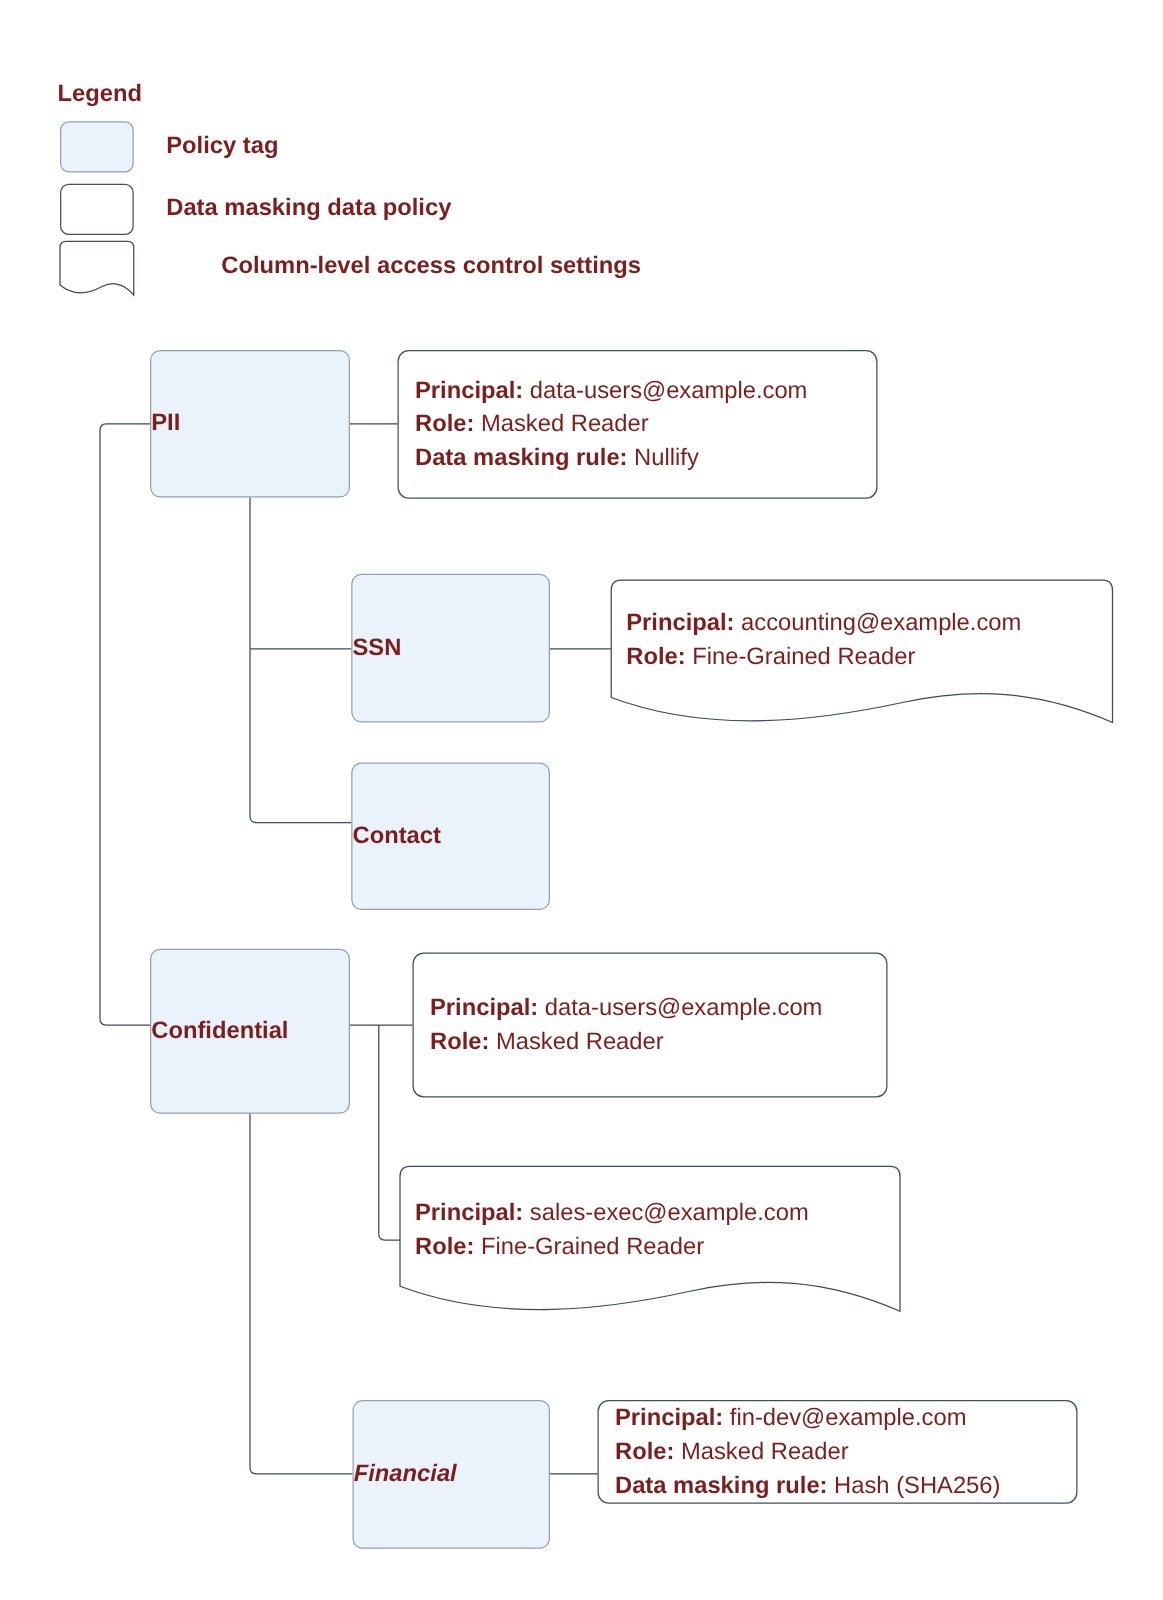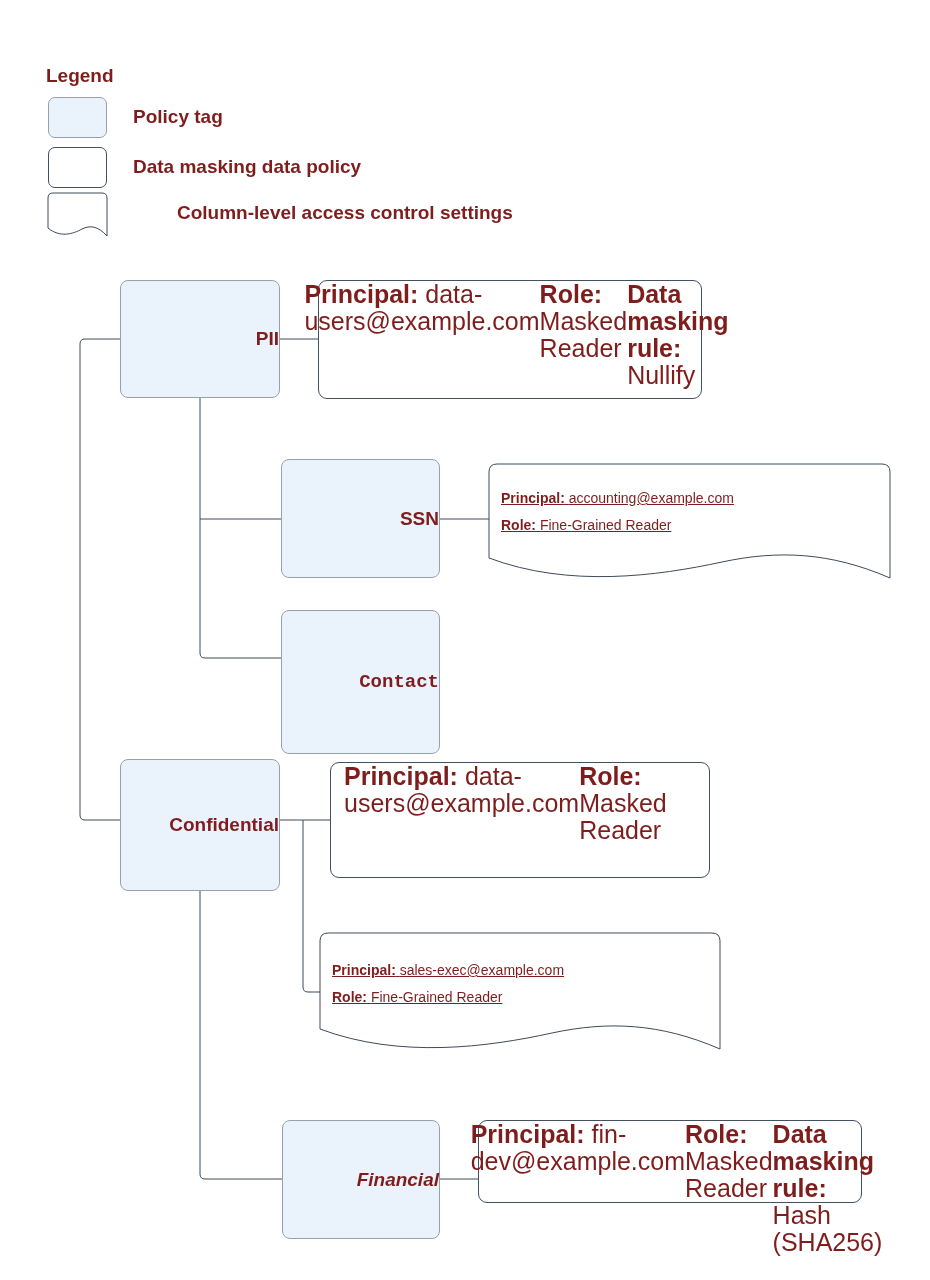--- a/index.html
+++ b/index.html
@@ -6,32 +6,32 @@
   .canvas{
     position:relative;width:930px;height:1280px;background:#ffffff;overflow:hidden;
     font-family:"Liberation Sans",sans-serif;color:#7f1d1d;
   }
   svg.layer{position:absolute;left:0;top:0;z-index:0;}
   .conn{stroke:#3d4a59;stroke-width:1;fill:none;}
   .docshape{fill:#ffffff;stroke:#3d4a59;stroke-width:1;}
   .tag{
     position:absolute;z-index:2;box-sizing:border-box;
     background:#eaf2fc;border:1px solid #97a1ae;border-radius:8px;
-    display:flex;align-items:center;justify-content:flex-end;
+    display:flex;align-items:center;justify-content:flex-start;
     font-weight:bold;font-size:19px;
   }
   .policy{
     position:absolute;z-index:2;box-sizing:border-box;
     background:#ffffff;border:1px solid #42505f;border-radius:9px;
-    display:flex;flex-direction:row;justify-content:center;
-    padding-left:13px;font-size:25px;line-height:27px;
+    display:flex;flex-direction:column;justify-content:center;
+    padding-left:13px;font-size:19px;line-height:27px;
   }
   .pline b{font-weight:bold;}
   .doc-text{
-    position:absolute;z-index:2;font-size:14px;line-height:27px;white-space:nowrap;text-decoration:underline;
+    position:absolute;z-index:2;font-size:19px;line-height:27px;white-space:nowrap;
   }
   .doc-text b{font-weight:bold;}
   .legend-title{
     position:absolute;left:46px;top:64px;font-size:19px;font-weight:bold;line-height:23px;
   }
   .legend-swatch{
     position:absolute;z-index:2;box-sizing:border-box;width:59px;height:41px;border-radius:7px;
   }
   .legend-label{
     position:absolute;left:133px;z-index:2;font-size:19px;font-weight:bold;line-height:26px;white-space:nowrap;
@@ -76,21 +76,21 @@
     <div class="legend-label" style="top:154px;">Data masking data policy</div>
     <div class="legend-label" style="top:200px;margin-left:44px;">Column-level access control settings</div>
   </div>
 
   <div class="tag" style="left:120px;top:280px;width:160px;height:118px;">
     <span>PII</span>
   </div>
   <div class="tag" style="left:281px;top:459px;width:159px;height:119px;">
     <span>SSN</span>
   </div>
-  <div class="tag" style="left:281px;top:610px;width:159px;height:144px;font-family:Liberation Mono, monospace;">
+  <div class="tag" style="left:281px;top:610px;width:159px;height:118px;">
     <span>Contact</span>
   </div>
   <div class="tag" style="left:120px;top:759px;width:160px;height:132px;">
     <span>Confidential</span>
   </div>
   <div class="tag" style="left:282px;top:1120px;width:158px;height:119px;font-style:italic;">
     <span>Financial</span>
   </div>
 
   <div class="policy" style="left:318px;top:280px;width:384px;height:119px;">

